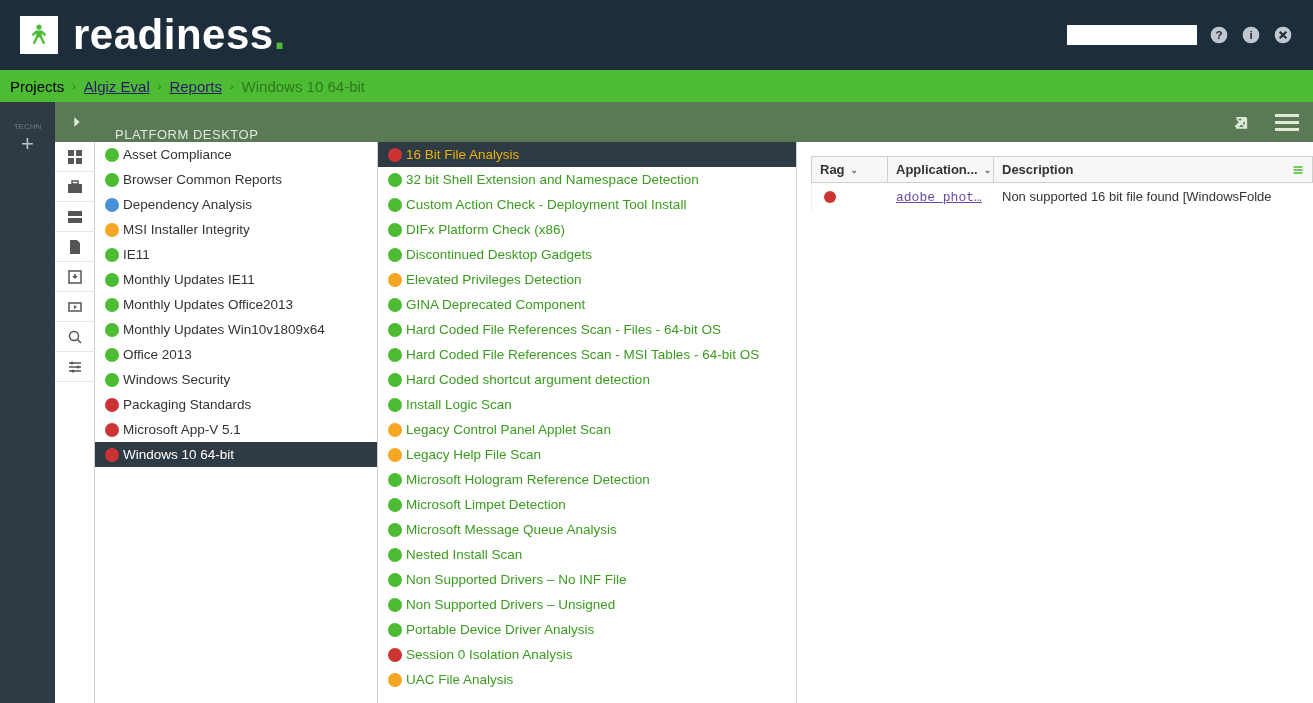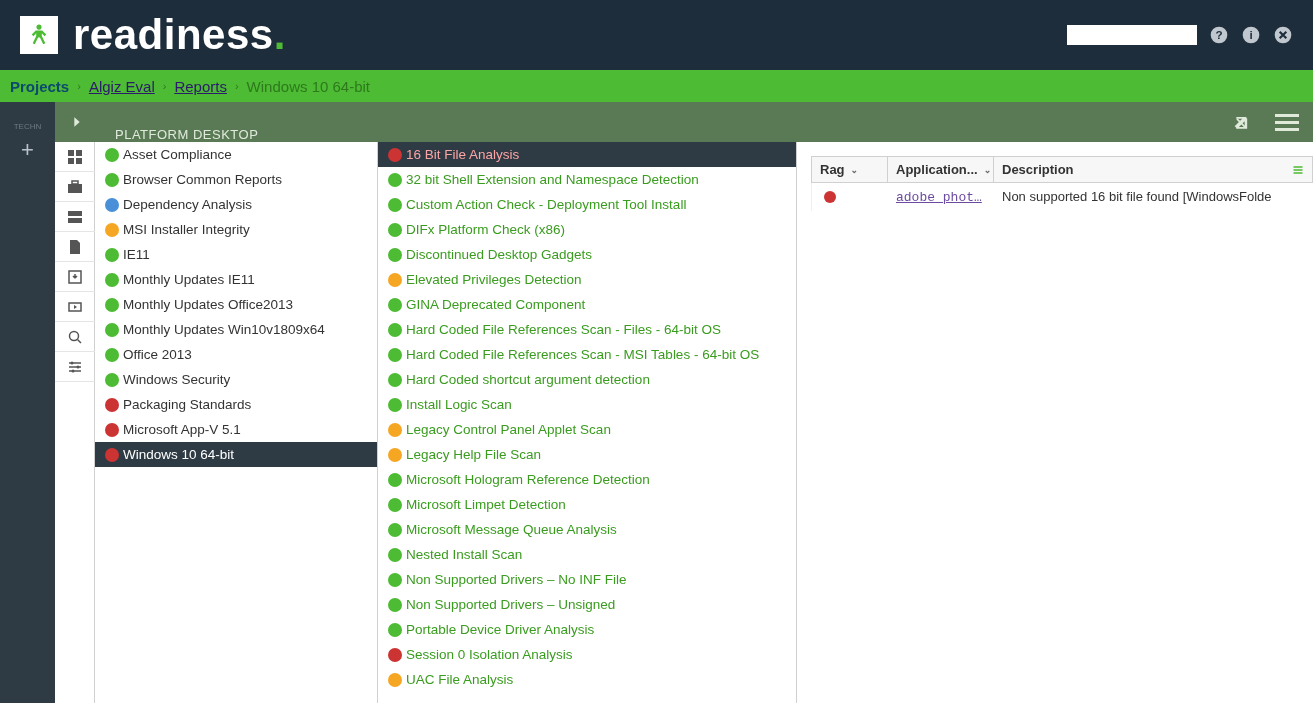--- a/index.html
+++ b/index.html
@@ -10,29 +10,29 @@
 .logo-box { width: 38px; height: 38px; background: #fff; display: flex; align-items: center; justify-content: center; margin-right: 15px; }
 .logo-box svg { width: 28px; height: 28px; }
 .brand { color: #fff; font-size: 42px; font-weight: 600; letter-spacing: 0.5px; flex: 1; }
 .brand-dot { color: #4dbb33; }
 .header-right { display: flex; align-items: center; gap: 12px; }
 .search-box { width: 130px; height: 20px; background: #fff; border: none; padding: 0 6px; }
 .hicon { width: 20px; height: 20px; fill: #c0c7cf; cursor: pointer; }
 
 
 .breadcrumb-bar { height: 32px; background: #4dbb33; display: flex; align-items: center; padding: 0 10px; gap: 8px; font-size: 15px; }
-.bc-root { color: #0c4a6e; font-weight: bold; }
+.bc-root { color: #000000; font-weight: normal; }
 .bc-sep { color: #2d7a1c; font-size: 11px; }
 .bc-link { color: #2c1a6b; text-decoration: underline; }
 .bc-current { color: #2d7a1c; }
 
 
 .layout { display: flex; height: calc(703px - 70px - 32px); }
 .far-left-rail { width: 55px; background: #2e3a44; display: flex; flex-direction: column; align-items: center; padding-top: 20px; }
-.far-left-rail .tech-label { color: #6d7a85; font-size: 8px; margin-bottom: 6px; }
+.far-left-rail .tech-label { color: #6d7a85; font-size: 8px; }
 .plus-btn { color: #b8c2cc; font-size: 22px; cursor: pointer; }
 
 .content-area { flex: 1; display: flex; flex-direction: column; }
 
 
 .platform-bar { height: 40px; background: #5a7a56; display: flex; align-items: center; padding: 0 14px; color: #e0eadb; }
 .chevron-right { width: 16px; height: 16px; fill: #e0eadb; margin-right: 30px; }
 .platform-title { font-size: 13px; letter-spacing: 0.5px; flex: 1; margin-top: 25px; }
 .pb-icon { width: 20px; height: 20px; fill: #e0eadb; margin-left: 16px; cursor: pointer; }
 .hamburger { display: flex; flex-direction: column; gap: 4px; margin-left: 22px; cursor: pointer; }
@@ -52,21 +52,21 @@
 .check-col { width: 419px; }
 .item { display: flex; align-items: center; height: 25px; padding: 0 10px; gap: 4px; cursor: pointer; }
 .item.selected { background: #2e3a44; color: #fff; }
 .dot { width: 14px; height: 14px; border-radius: 50%; flex-shrink: 0; }
 .dot.green { background: #4dbb33; }
 .dot.red { background: #c33; }
 .dot.amber { background: #f5a623; }
 .dot.blue { background: #4a90d9; }
 .item-label { font-size: 13.5px; white-space: nowrap; }
 .check-col .item-label { color: #3a9c1f; }
-.check-col .item.selected .item-label { color: #fca5a5; }
+.check-col .item.selected .item-label { color: #eab308; }
 
 
 .detail-pane { flex: 1; padding: 14px 0 0 14px; }
 .grid-header { display: flex; border: 1px solid #d0d0d0; border-right: none; background: #f7f7f7; }
 .gh-cell { padding: 5px 8px; border-right: 1px solid #d0d0d0; font-weight: bold; font-size: 13px; display: flex; align-items: center; gap: 6px; }
 .gh-rag { width: 76px; }
 .gh-app { width: 106px; }
 .gh-desc { flex: 1; display: flex; justify-content: space-between; align-items: center; }
 .sort-caret { font-size: 9px; color: #666; }
 .vdots { width: 12px; height: 12px; fill: #4dbb33; }

